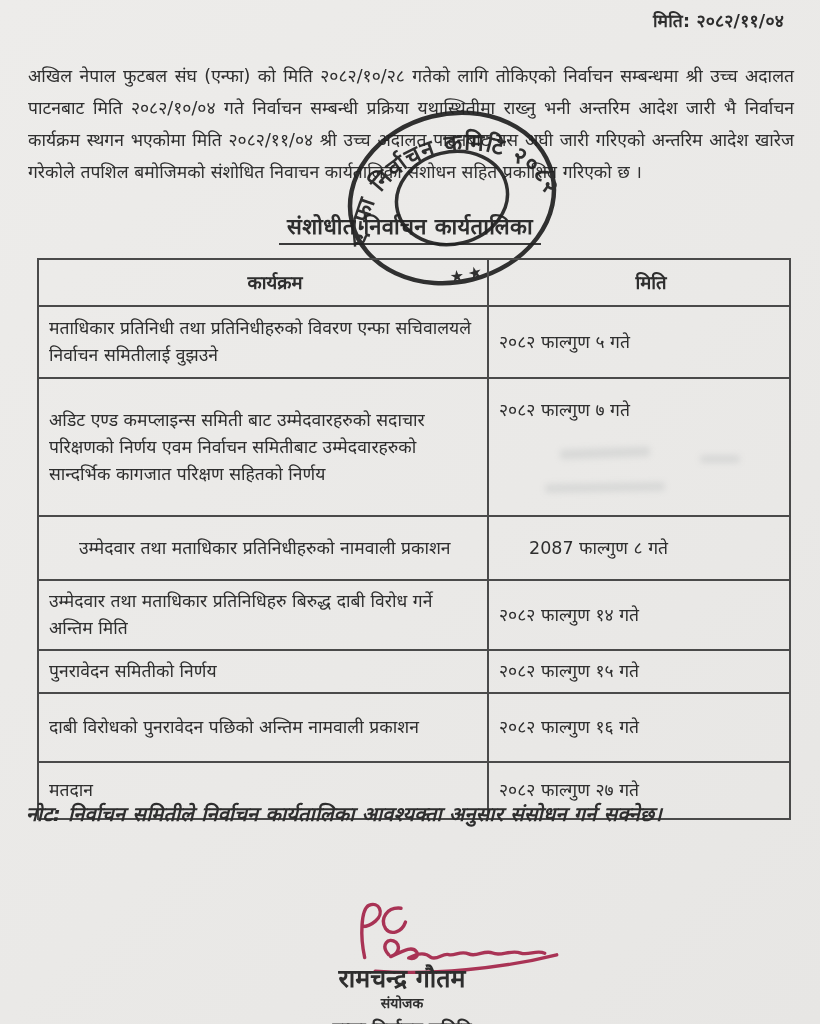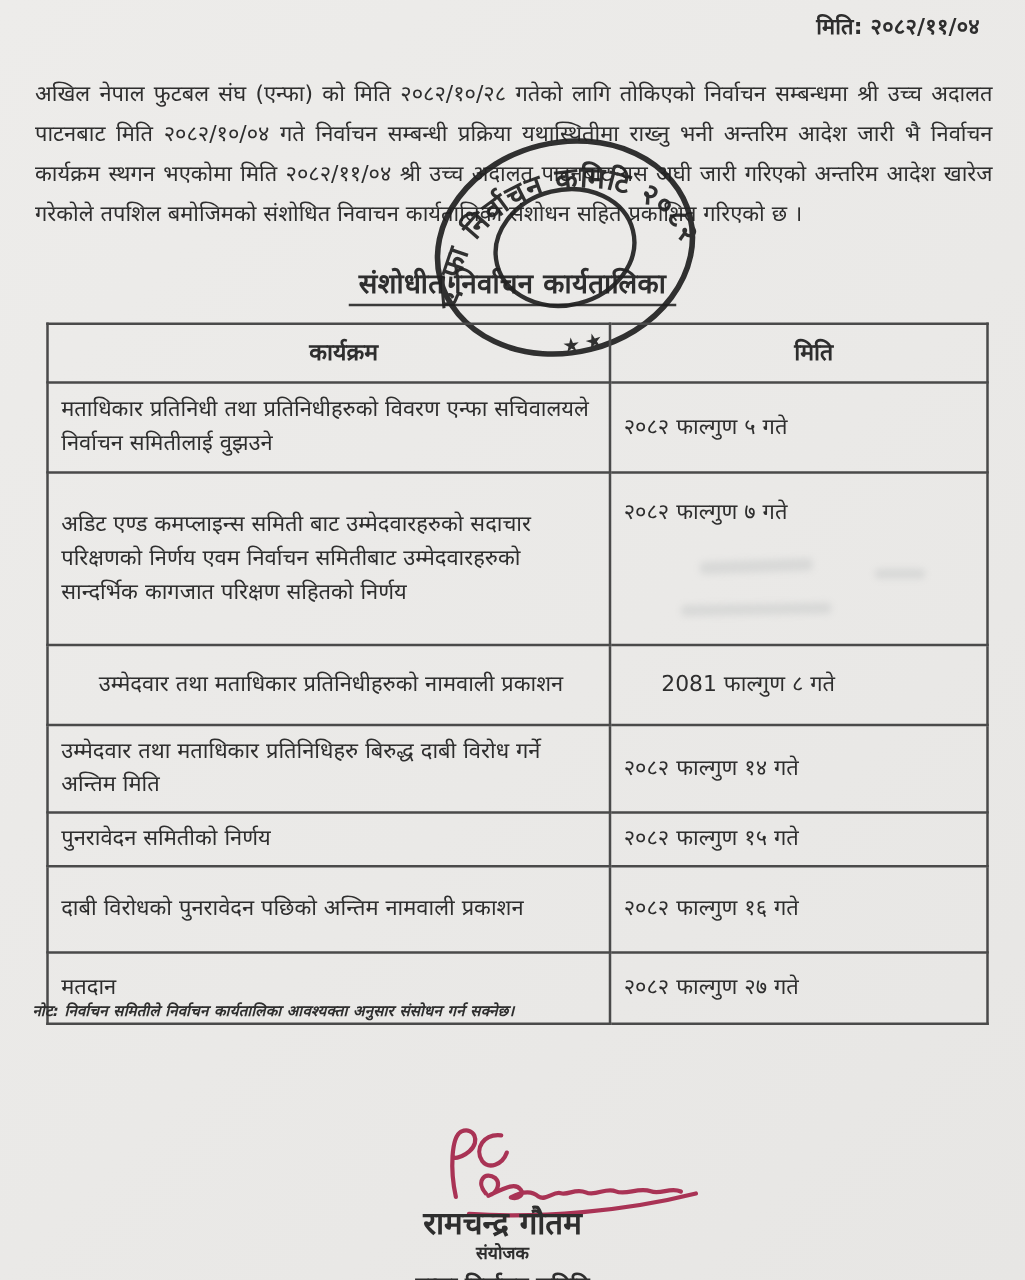--- a/index.html
+++ b/index.html
@@ -29,21 +29,21 @@
   td.date{text-align:left;padding-left:42px;font-weight:500;white-space:nowrap;}
   tr.r1 td{height:66px;} tr.r2 td{height:116px;} tr.r3 td{height:58px;padding-left:40px;} tr.r4 td{height:64px;}
   tr.r5 td{height:37px;} tr.r6 td{height:63px;} tr.r7 td{height:51px;}
   tr.r2 td.date{vertical-align:top;padding-top:18px;}
   
   .smudge{position:absolute;background:#9aa0a2;filter:blur(3px);opacity:.22;border-radius:3px;}
   .sm1{left:560px;top:448px;width:90px;height:10px;transform:rotate(-2deg);}
   .sm2{left:545px;top:483px;width:120px;height:9px;transform:rotate(-1deg);}
   .sm3{left:700px;top:455px;width:40px;height:8px;}
   
-  .note{position:absolute;top:800px;left:26px;width:740px;font-size:12px;font-style:italic;font-weight:bold;letter-spacing:.2px;}
+  .note{position:absolute;top:800px;left:26px;width:740px;font-size:20px;font-style:italic;font-weight:bold;letter-spacing:.2px;}
   
   .sig{position:absolute;left:330px;top:890px;width:270px;height:92px;transform:rotate(-2deg);}
   .sign-block{position:absolute;left:262px;top:966px;width:280px;text-align:center;}
   .sign-block .name{font-size:25px;font-weight:bold;line-height:25px;}
   .sign-block .role{font-size:14px;font-weight:bold;line-height:24px;}
   .sign-block .org{font-size:18px;font-weight:bold;line-height:24px;margin-top:2px;}
 </style>
 </head>
 <body>
 
@@ -87,21 +87,21 @@
     <tr class="r1">
       <td class="prog">मताधिकार प्रतिनिधी तथा प्रतिनिधीहरुको विवरण एन्फा सचिवालयले निर्वाचन समितीलाई वुझउने</td>
       <td class="date">२०८२ फाल्गुण ५ गते</td>
     </tr>
     <tr class="r2">
       <td class="prog">अडिट एण्ड कमप्लाइन्स समिती बाट उम्मेदवारहरुको सदाचार परिक्षणको निर्णय एवम निर्वाचन समितीबाट उम्मेदवारहरुको सान्दर्भिक कागजात परिक्षण सहितको निर्णय</td>
       <td class="date">२०८२  फाल्गुण ७ गते</td>
     </tr>
     <tr class="r3">
       <td class="prog">उम्मेदवार तथा मताधिकार प्रतिनिधीहरुको नामवाली प्रकाशन</td>
-      <td class="date">2081  फाल्गुण ८ गते</td>
+      <td class="date">2087  फाल्गुण ८ गते</td>
     </tr>
     <tr class="r4">
       <td class="prog">उम्मेदवार तथा मताधिकार प्रतिनिधिहरु बिरुद्ध दाबी विरोध गर्ने अन्तिम मिति</td>
       <td class="date">२०८२ फाल्गुण १४ गते</td>
     </tr>
     <tr class="r5">
       <td class="prog">पुनरावेदन समितीको निर्णय</td>
       <td class="date">२०८२ फाल्गुण १५ गते</td>
     </tr>
     <tr class="r6">

